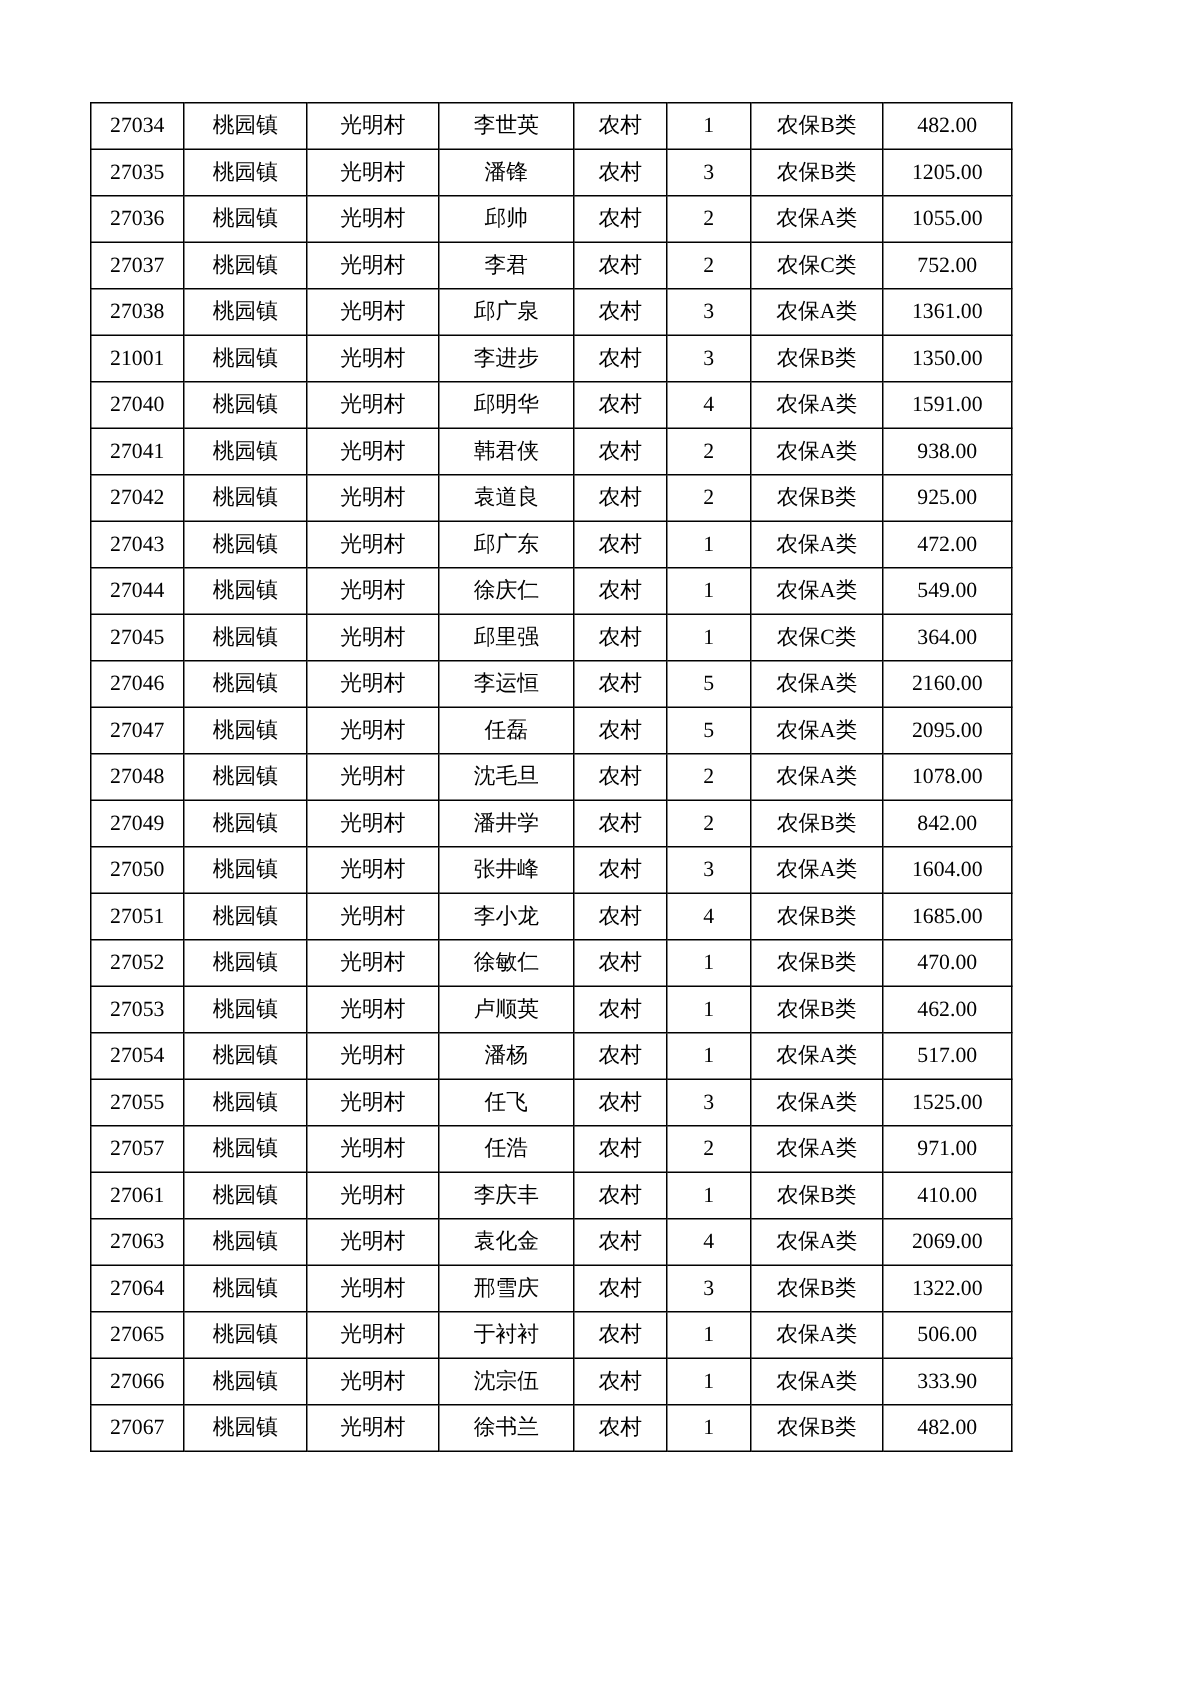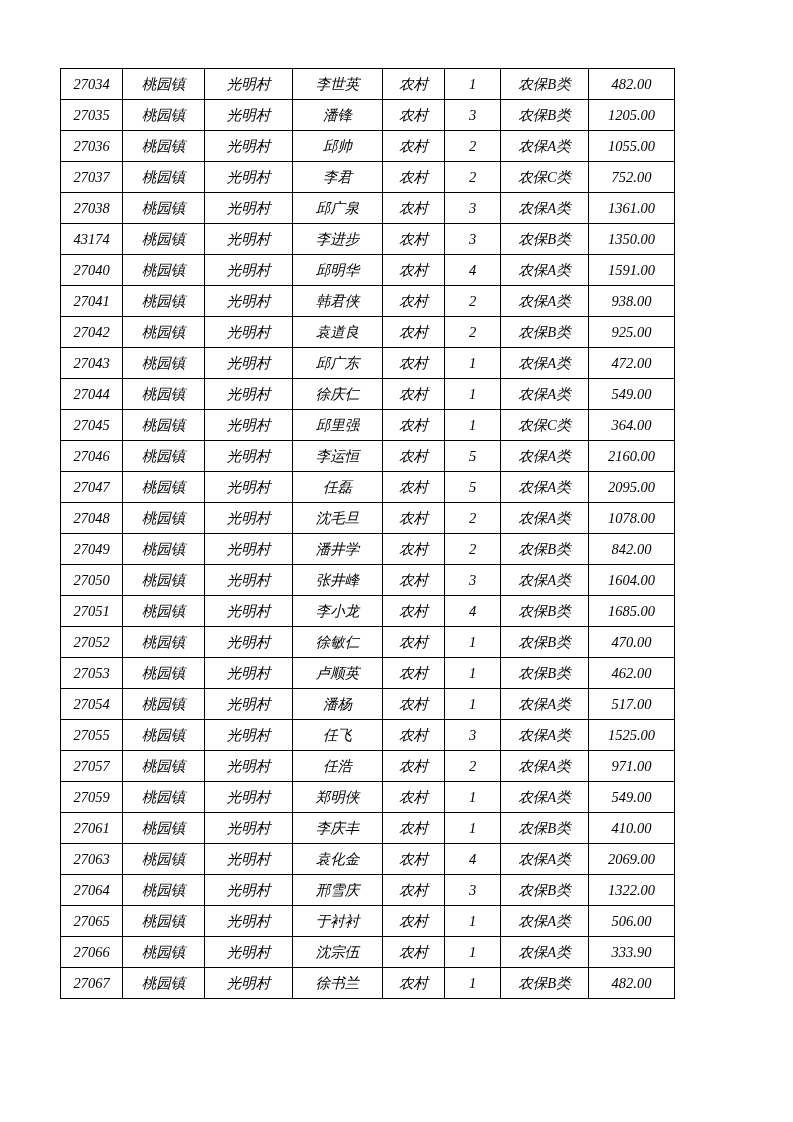--- a/index.html
+++ b/index.html
@@ -18,21 +18,20 @@
     width: 793px;
     height: 1122px;
     box-sizing: border-box;
     padding: 68px 60px 0 60px;
   }
   table.data-table {
     border-collapse: collapse;
     table-layout: fixed;
     width: 614px;
     margin: 0;
-    font-style: italic;
   }
   table.data-table td {
     border: 1px solid #000000;
     height: 30px;
     line-height: 30px;
     padding: 0 4px;
     font-size: 14.5px;
     text-align: center;
     vertical-align: middle;
     overflow: hidden;
@@ -118,21 +117,21 @@
           <td class="num">27038</td>
           <td>桃园镇</td>
           <td>光明村</td>
           <td>邱广泉</td>
           <td>农村</td>
           <td class="num">3</td>
           <td>农保A类</td>
           <td class="amount">1361.00</td>
         </tr>
         <tr>
-          <td class="num">43174</td>
+          <td class="num">21001</td>
           <td>桃园镇</td>
           <td>光明村</td>
           <td>李进步</td>
           <td>农村</td>
           <td class="num">3</td>
           <td>农保B类</td>
           <td class="amount">1350.00</td>
         </tr>
         <tr>
           <td class="num">27040</td>
@@ -296,30 +295,20 @@
         </tr>
         <tr>
           <td class="num">27057</td>
           <td>桃园镇</td>
           <td>光明村</td>
           <td>任浩</td>
           <td>农村</td>
           <td class="num">2</td>
           <td>农保A类</td>
           <td class="amount">971.00</td>
-        </tr>
-        <tr>
-          <td class="num">27059</td>
-          <td>桃园镇</td>
-          <td>光明村</td>
-          <td>郑明侠</td>
-          <td>农村</td>
-          <td class="num">1</td>
-          <td>农保A类</td>
-          <td class="amount">549.00</td>
         </tr>
         <tr>
           <td class="num">27061</td>
           <td>桃园镇</td>
           <td>光明村</td>
           <td>李庆丰</td>
           <td>农村</td>
           <td class="num">1</td>
           <td>农保B类</td>
           <td class="amount">410.00</td>

